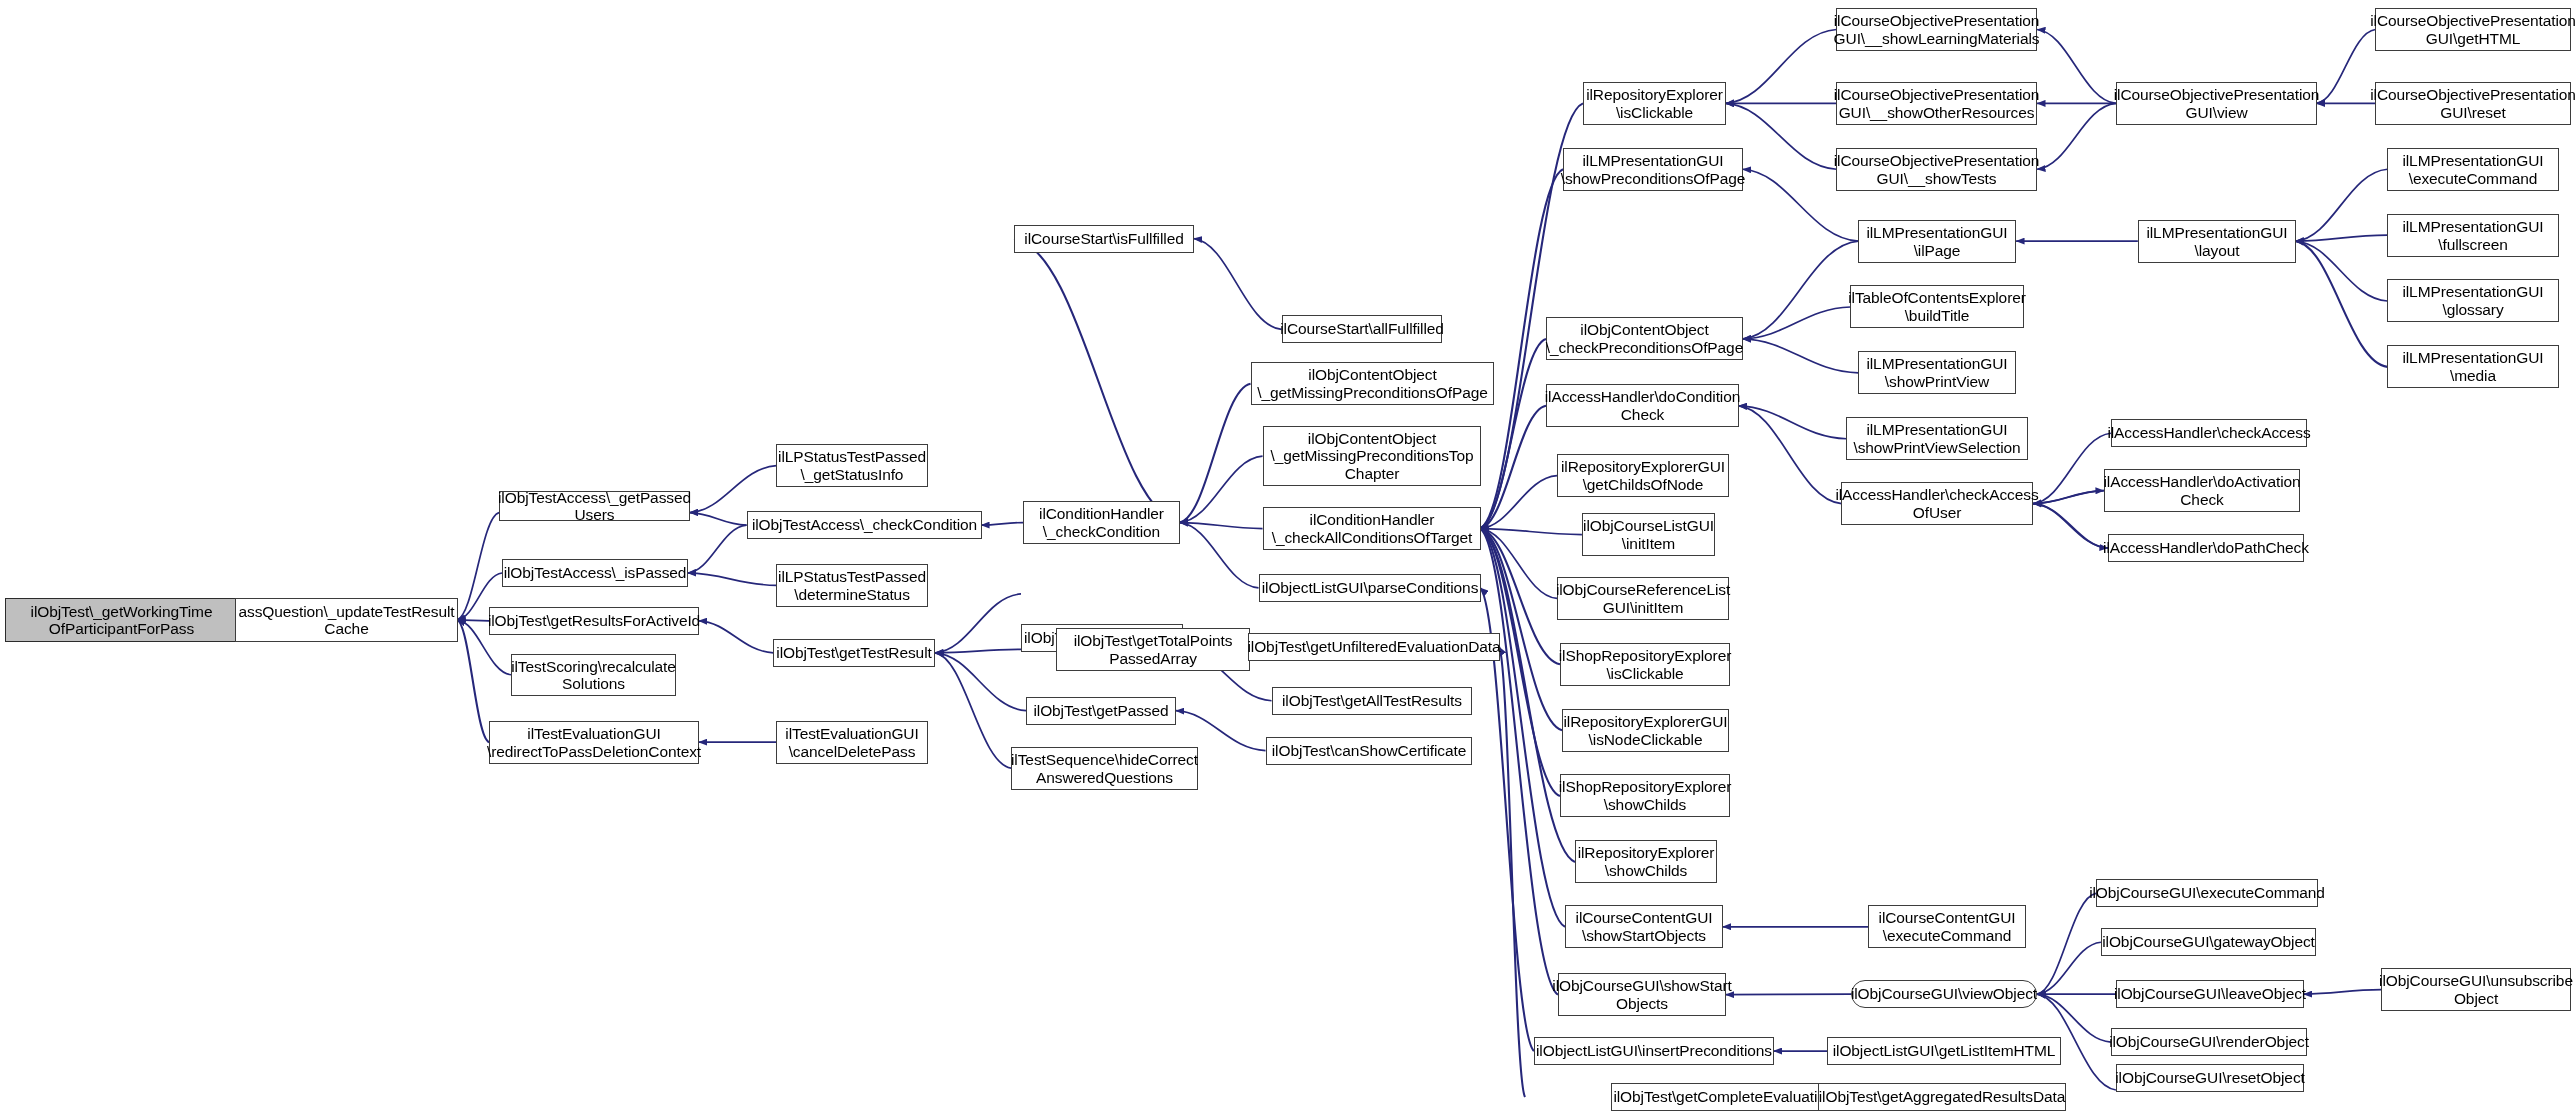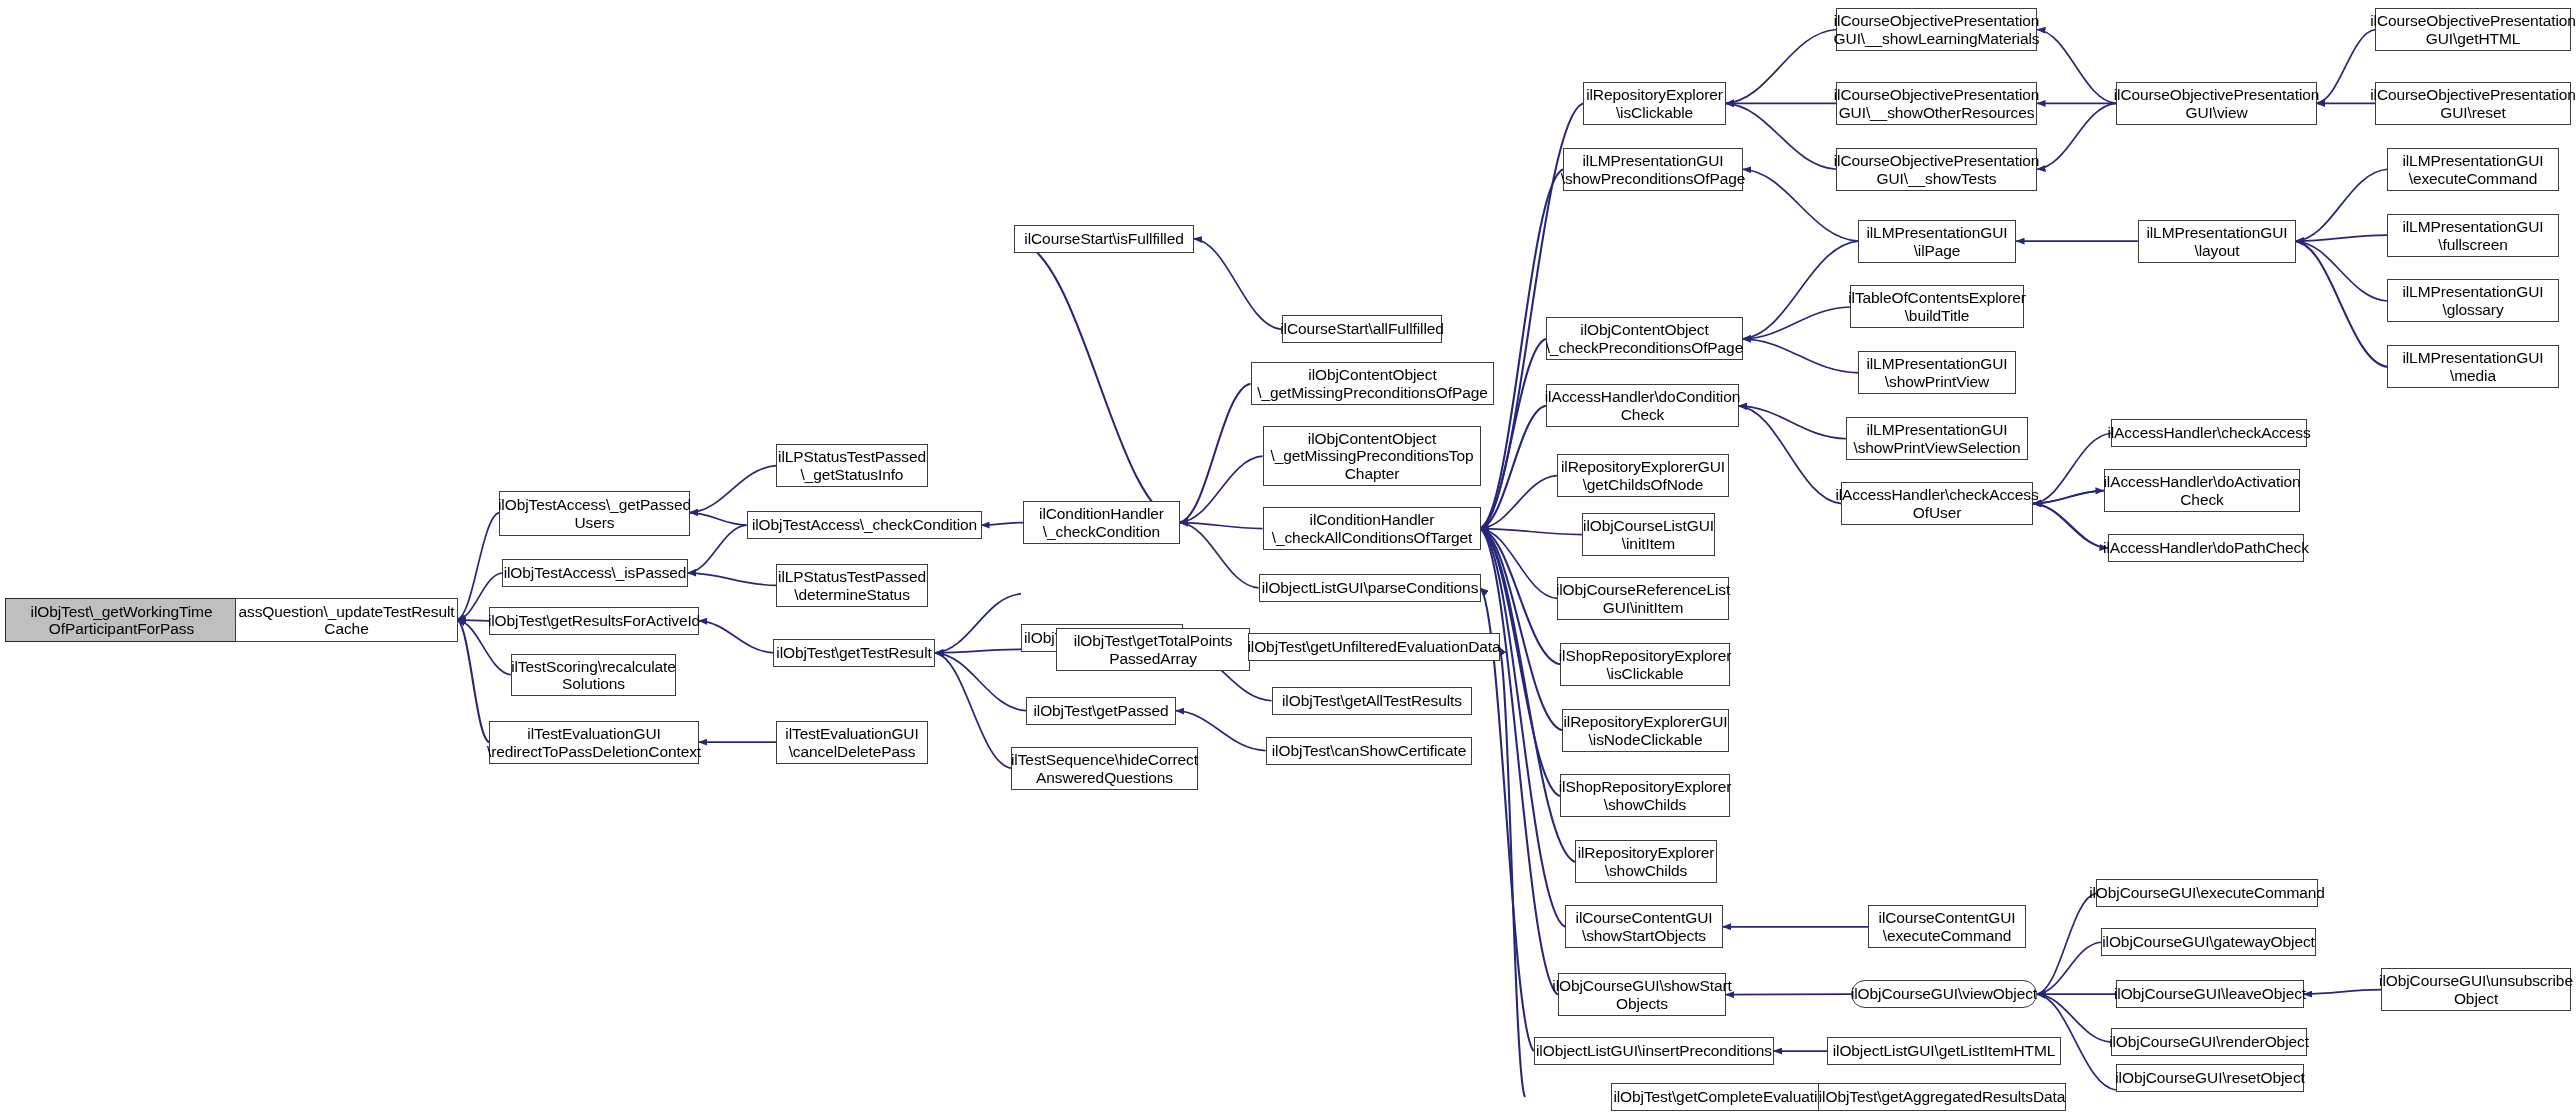--- a/index.html
+++ b/index.html
@@ -131,21 +131,21 @@
         <path d="M 2115,1044 C 2083.92,1042.08 2070.6,997.92 2041,996" fill="none" stroke="#26277a" stroke-width="1.7" marker-end="url(#arrowhead)"></path>
         <path d="M 2120,1092 C 2086.82,1088.16 2072.6,999.84 2041,996" fill="none" stroke="#26277a" stroke-width="1.7" marker-end="url(#arrowhead)"></path>
         <path d="M 2386,991.5 C 2353.24,991.68 2339.2,995.82 2308,996" fill="none" stroke="#26277a" stroke-width="1.7" marker-end="url(#arrowhead)"></path>
       </g>
   </svg>
   <div id="nodes-group">
       <div class="node root" style="left: 5px; top: 598px; width: 233px; height: 44px;"><span>ilObjTest\_getWorkingTime
 OfParticipantForPass</span></div>
       <div class="node" style="left: 235px; top: 598px; width: 223px; height: 44px;"><span>assQuestion\_updateTestResult
 Cache</span></div>
-      <div class="node" style="left: 499px; top: 491px; width: 191px; height: 45px;"><span>ilObjTestAccess\_getPassed
+      <div class="node" style="left: 499px; top: 491px; width: 191px; height: 30px;"><span>ilObjTestAccess\_getPassed
 Users</span></div>
       <div class="node" style="left: 502px; top: 559px; width: 186px; height: 28px; text-align: center;"><span>ilObjTestAccess\_isPassed</span></div>
       <div class="node" style="left: 489px; top: 607px; width: 210px; height: 28px;"><span>ilObjTest\getResultsForActiveId</span></div>
       <div class="node" style="left: 511px; top: 654px; width: 165px; height: 42px;"><span>ilTestScoring\recalculate
 Solutions</span></div>
       <div class="node" style="left: 489px; top: 721px; width: 210px; height: 43px;"><span>ilTestEvaluationGUI
 \redirectToPassDeletionContext</span></div>
       <div class="node" style="left: 776px; top: 444px; width: 152px; height: 43px;"><span>ilLPStatusTestPassed
 \_getStatusInfo</span></div>
       <div class="node" style="left: 747px; top: 511px; width: 235px; height: 28px;"><span>ilObjTestAccess\_checkCondition</span></div>

